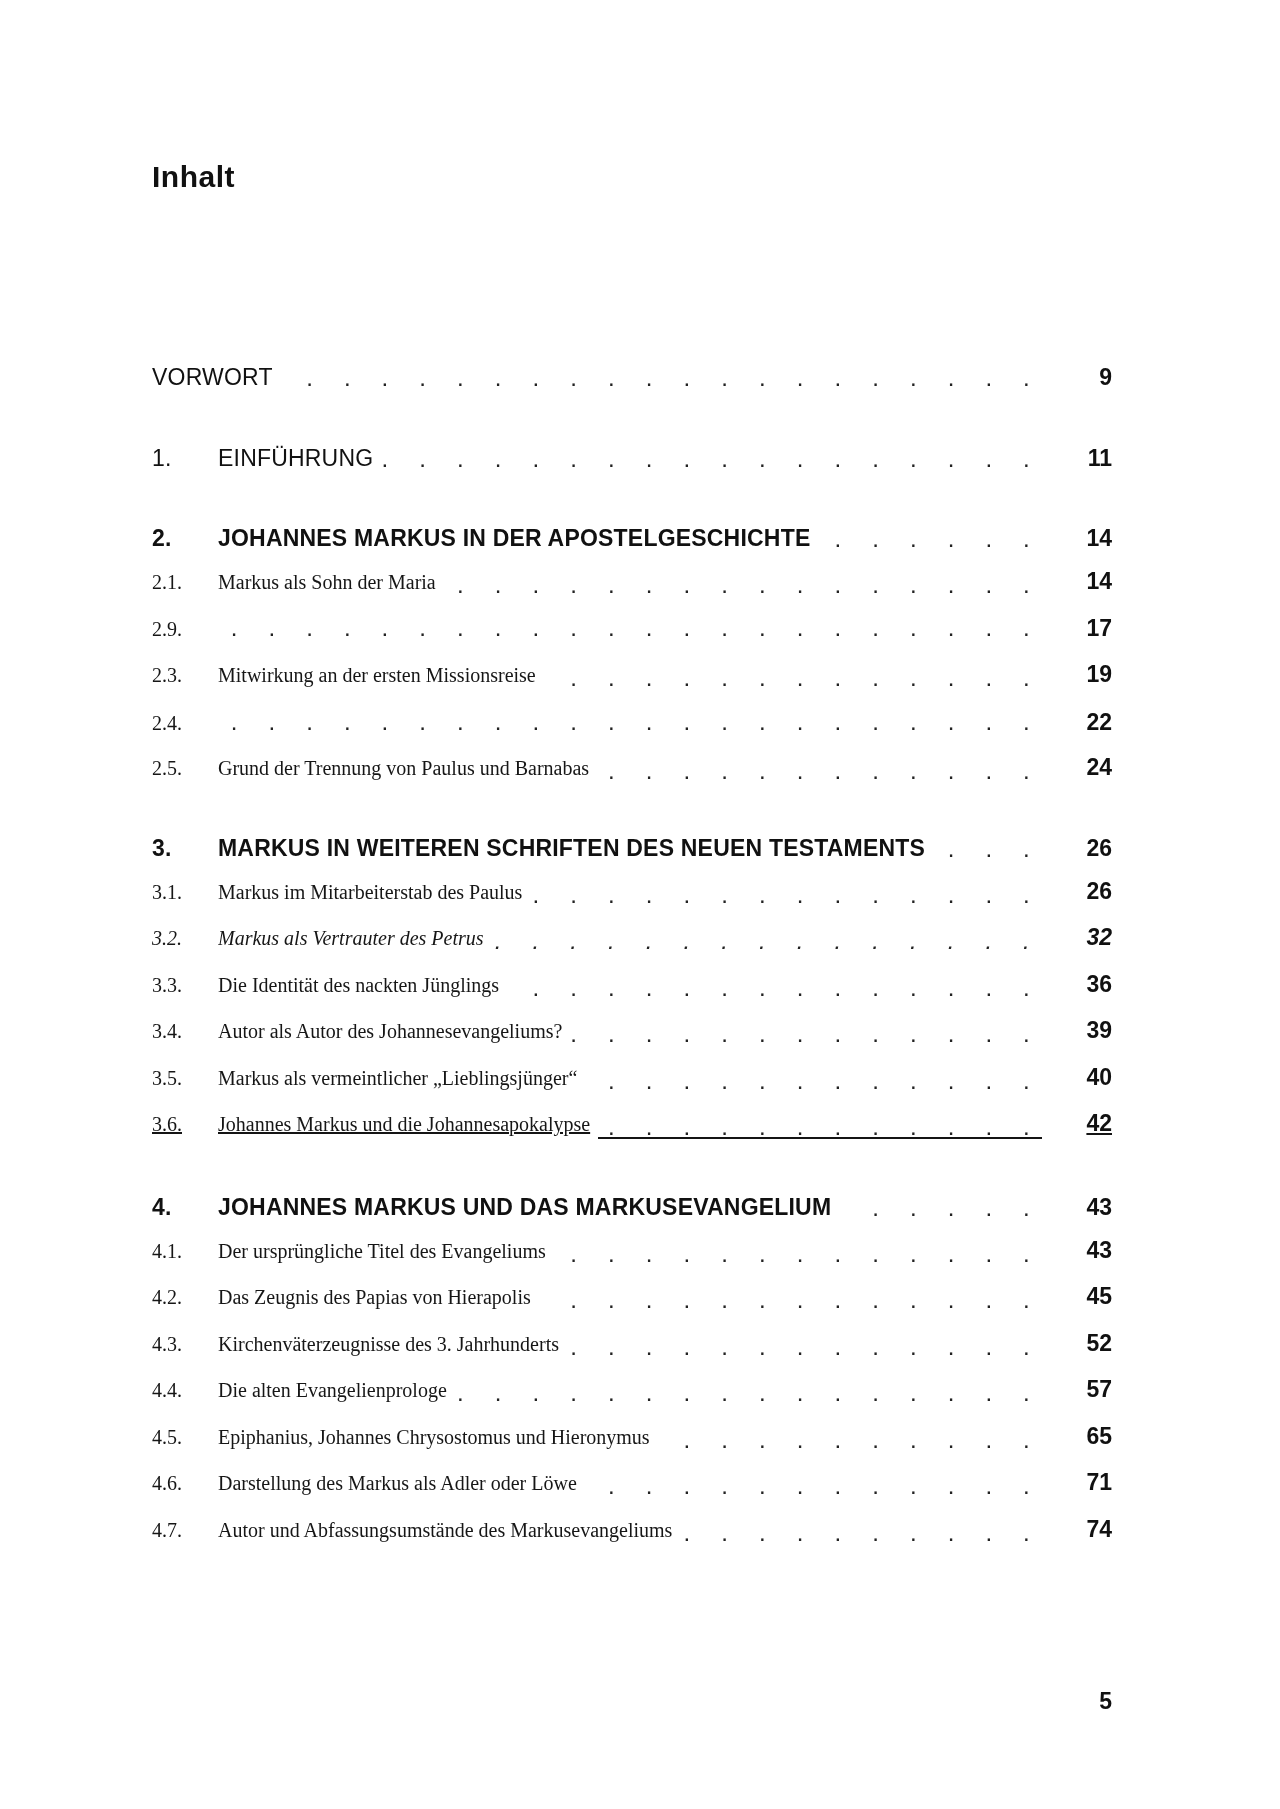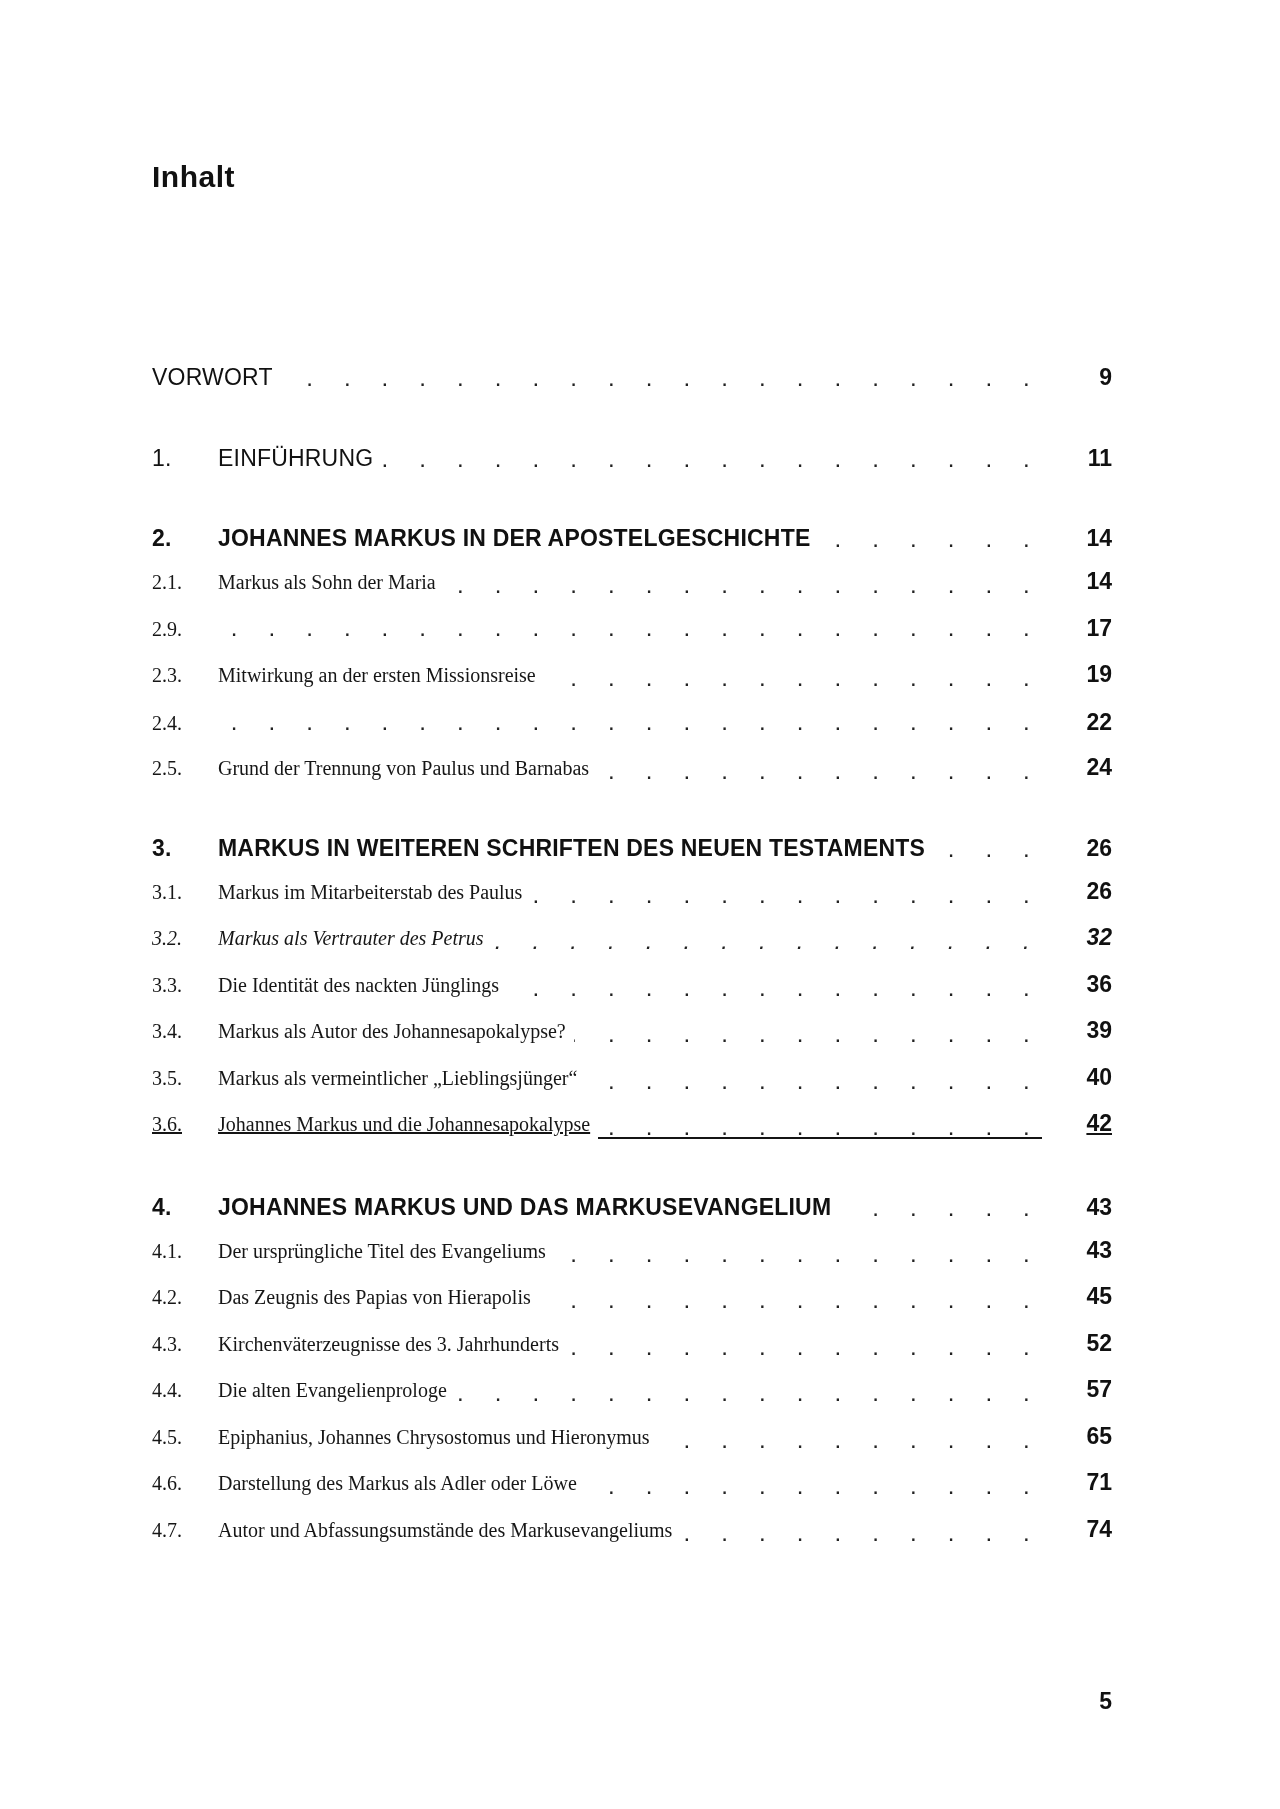--- a/index.html
+++ b/index.html
@@ -135,21 +135,21 @@
       <span class="num">3.3.</span>
       <span class="title-wrap">
         <span class="ttl">Die Identität des nackten Jünglings</span>
         <span class="dots">. . . . . . . . . . . . . . . . . . . . . . . . . . . . . . . . . . . . . . . . . . . . . . . . . . .</span>
       </span>
       <span class="page">36</span>
     </div>
     <div class="row sec" style="top: 1017px;">
       <span class="num">3.4.</span>
       <span class="title-wrap">
-        <span class="ttl">Markus als Autor des Johannesapokalypse?</span>
+        <span class="ttl">Autor als Autor des Johannesevangeliums?</span>
         <span class="dots">. . . . . . . . . . . . . . . . . . . . . . . . . . . . . . . . . . . . . . . . . . . . . . . . . . .</span>
       </span>
       <span class="page">39</span>
     </div>
     <div class="row sec" style="top: 1064px;">
       <span class="num">3.5.</span>
       <span class="title-wrap">
         <span class="ttl">Markus als vermeintlicher „Lieblingsjünger“</span>
         <span class="dots">. . . . . . . . . . . . . . . . . . . . . . . . . . . . . . . . . . . . . . . . . . . . . . . . . . .</span>
       </span>

